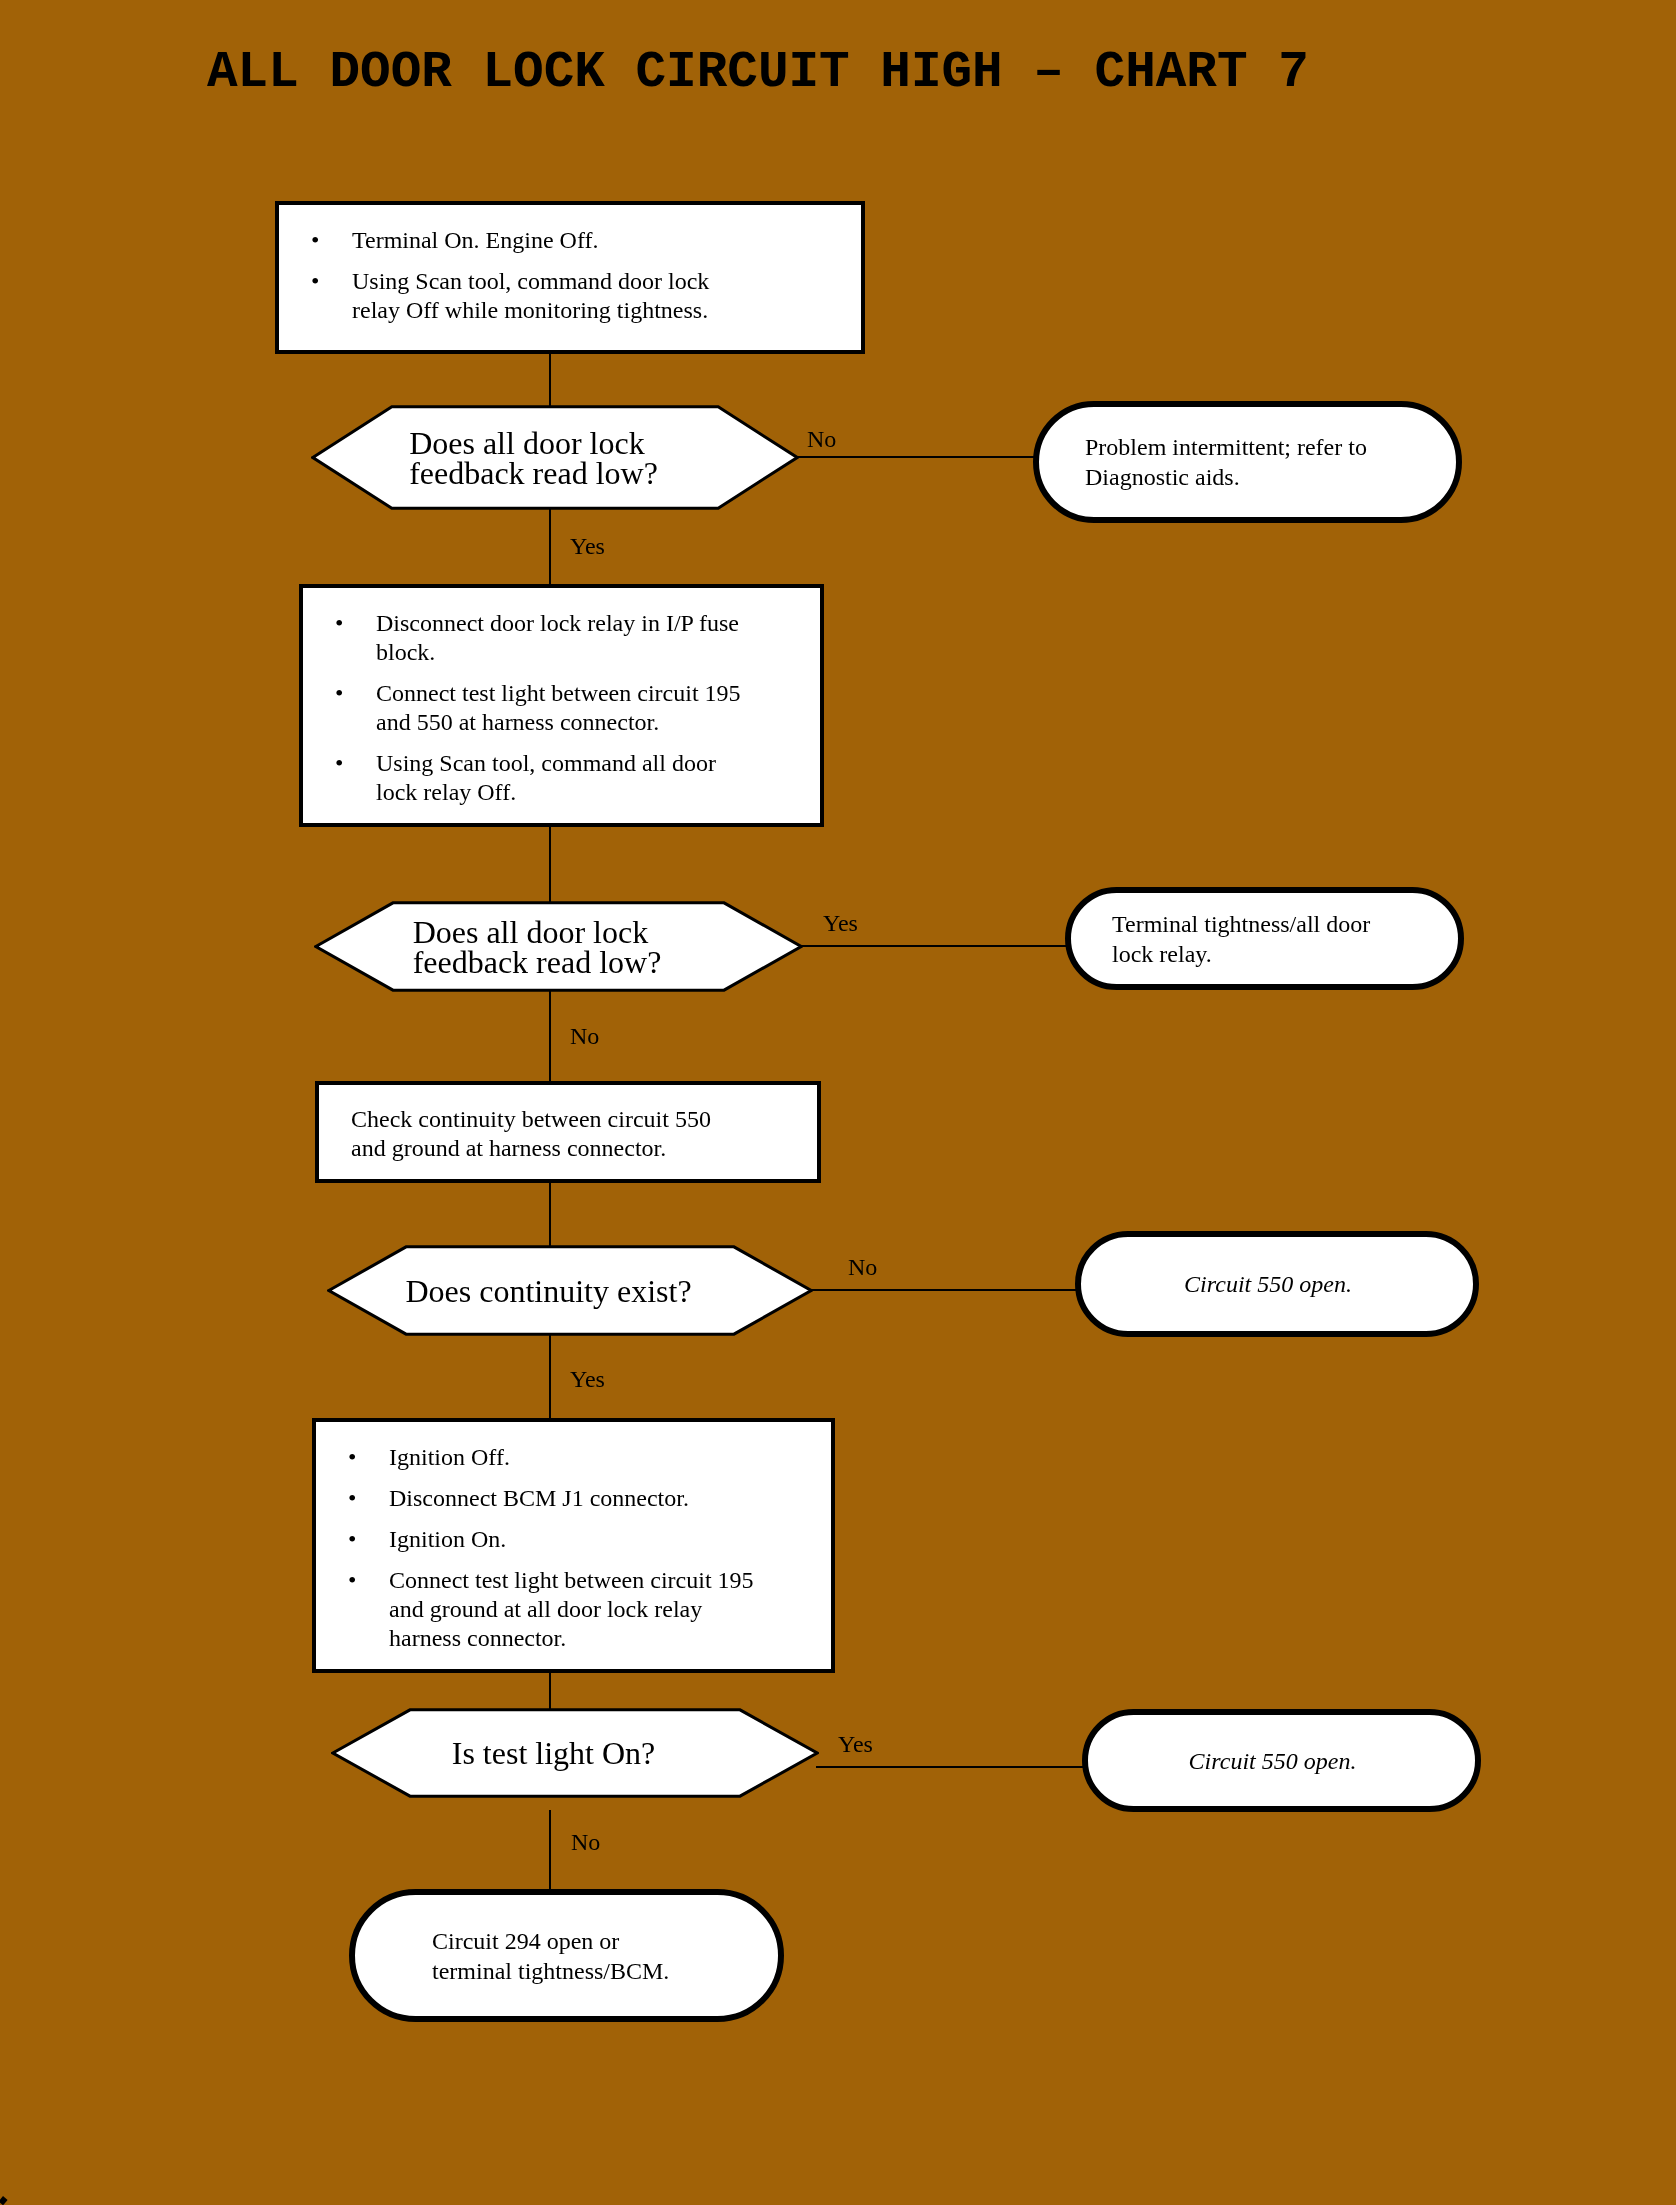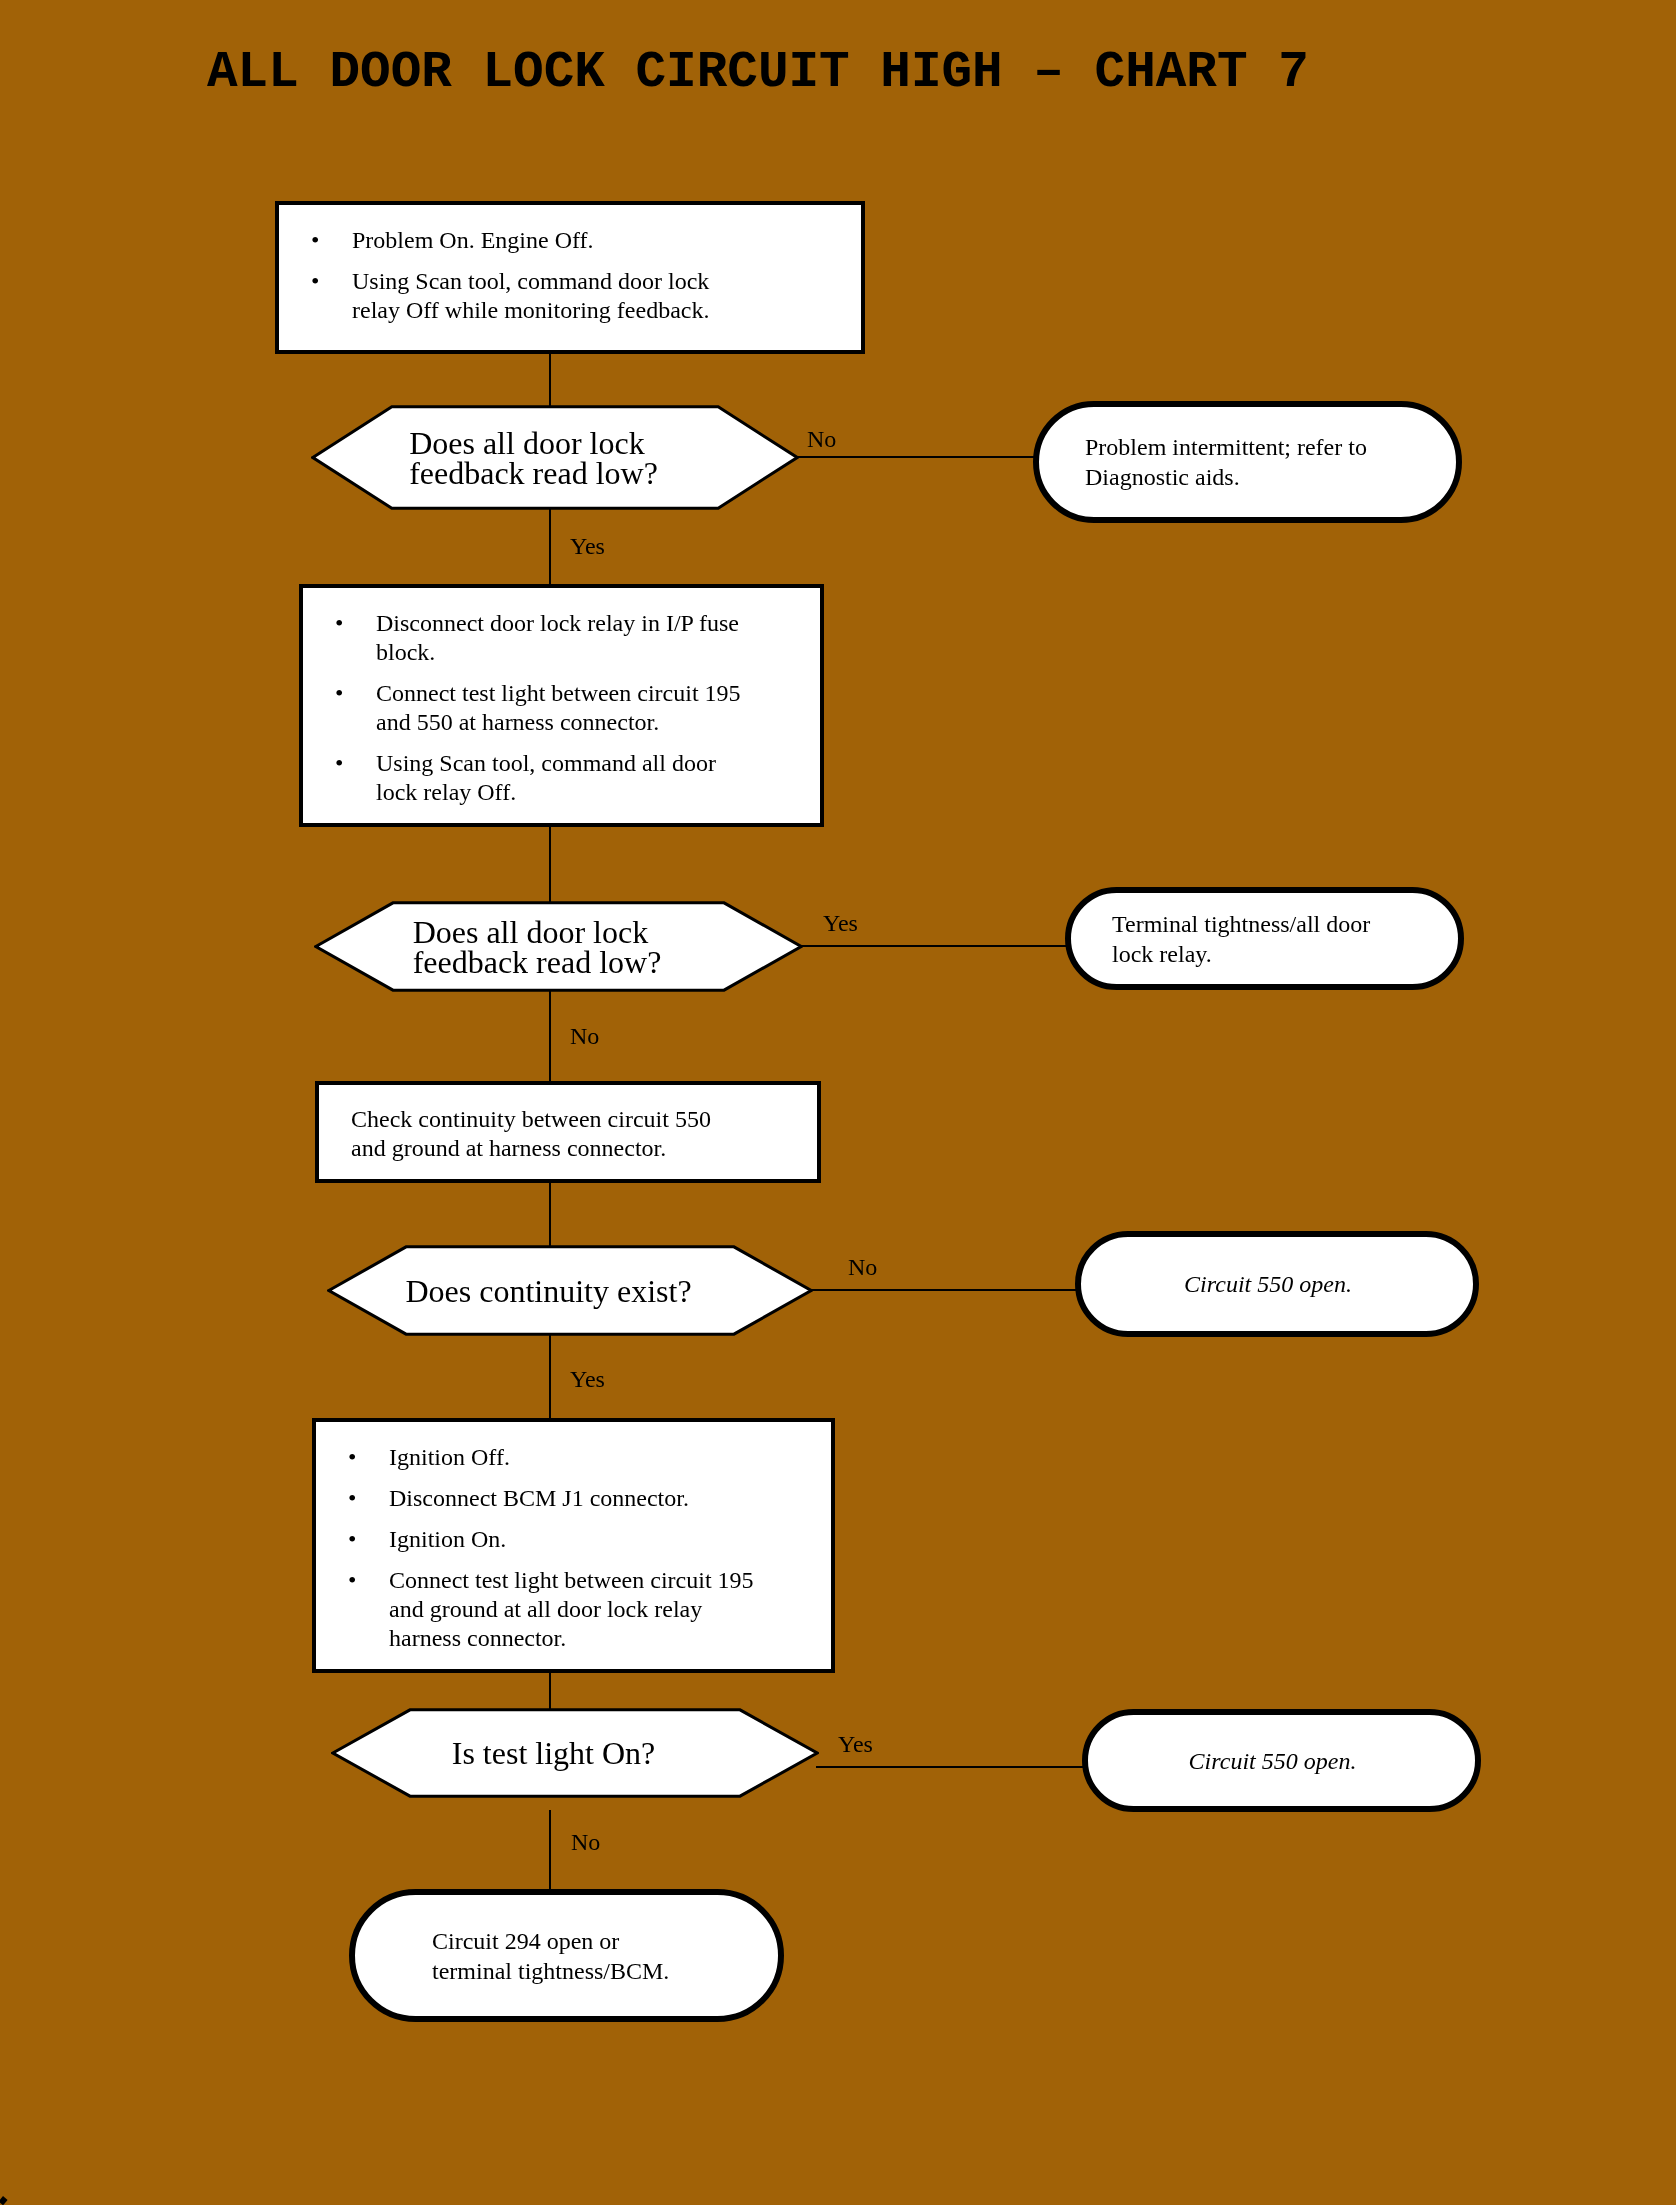--- a/index.html
+++ b/index.html
@@ -99,26 +99,26 @@
   <div class="edge-label" style="left:848px;top:1253px;">No</div>
   <div class="edge-label" style="left:570px;top:1365px;">Yes</div>
   <div class="edge-label" style="left:838px;top:1730px;">Yes</div>
   <div class="edge-label" style="left:571px;top:1828px;">No</div>
 
   <div class="process" style="left:275px;top:201px;width:590px;height:153px;">
     <div class="inner">
       <ul class="blist">
         <li>
           <span class="bullet">•</span>
-          <span class="txt">Problem On. Engine Off.</span>
+          <span class="txt">Terminal On. Engine Off.</span>
         </li>
         <li>
           <span class="bullet">•</span>
           <span class="txt">Using Scan tool, command door lock
-relay Off while monitoring feedback.</span>
+relay Off while monitoring tightness.</span>
         </li>
       </ul>
     </div>
   </div>
 
   <div class="hex" style="left:311px;top:405px;width:488px;height:105px;">
     <svg class="hex-svg" viewBox="0 0 803 173" preserveAspectRatio="none">
       <polygon points="3,86.5 133,3 670,3 800,86.5 670,170 133,170" fill="#ffffff" stroke="#000000" stroke-width="5"></polygon>
     </svg>
     <div class="hex-text">Does all door lock

